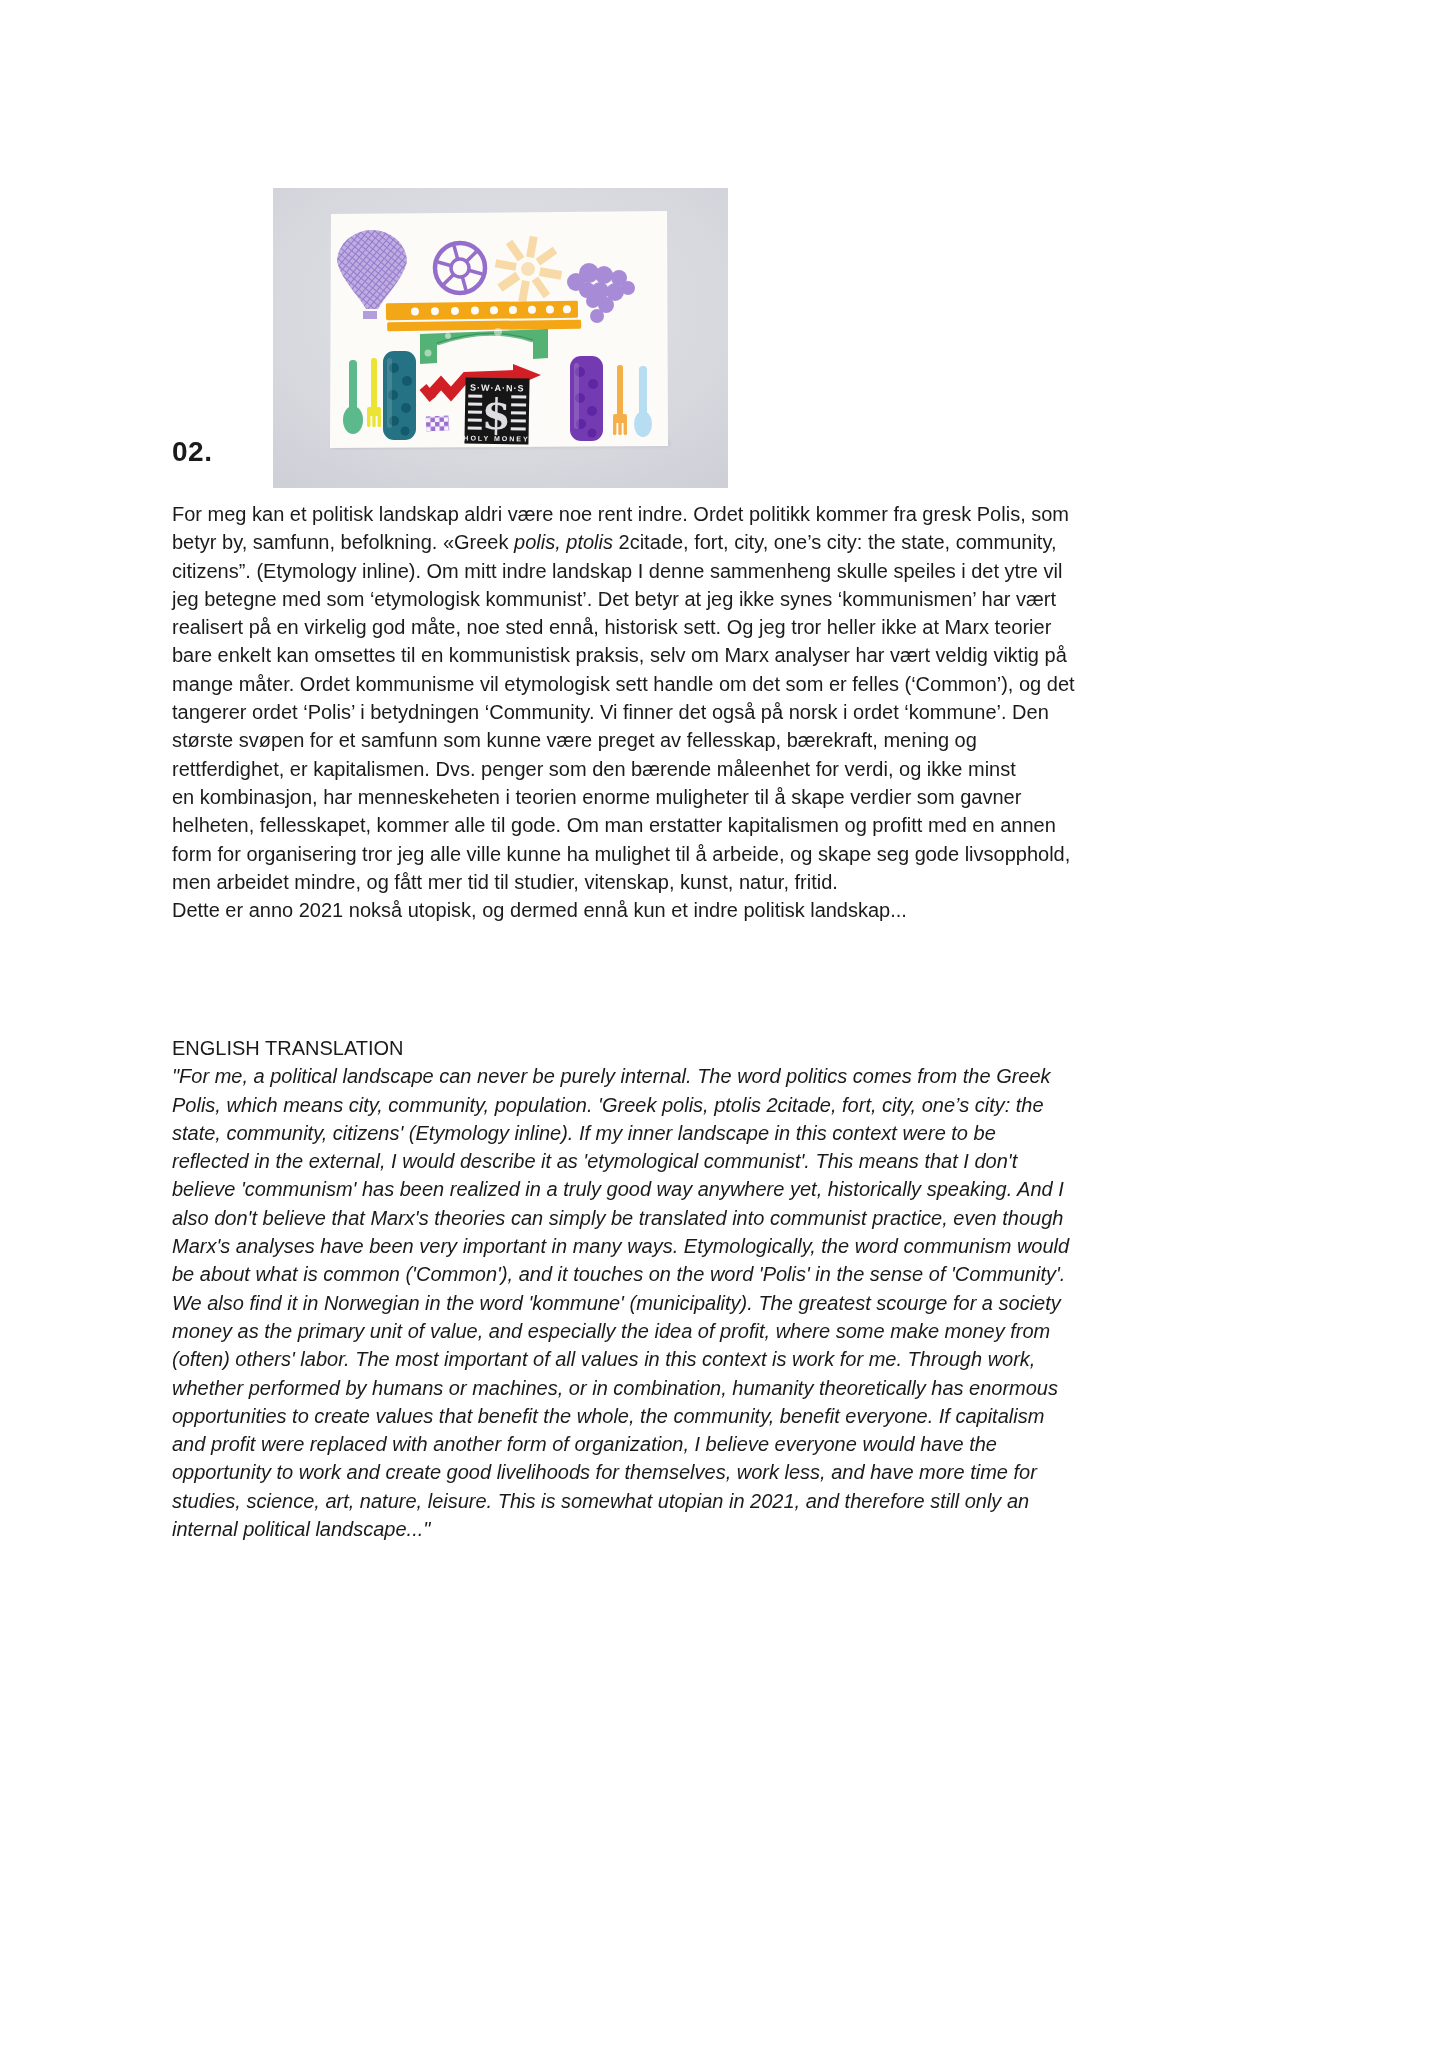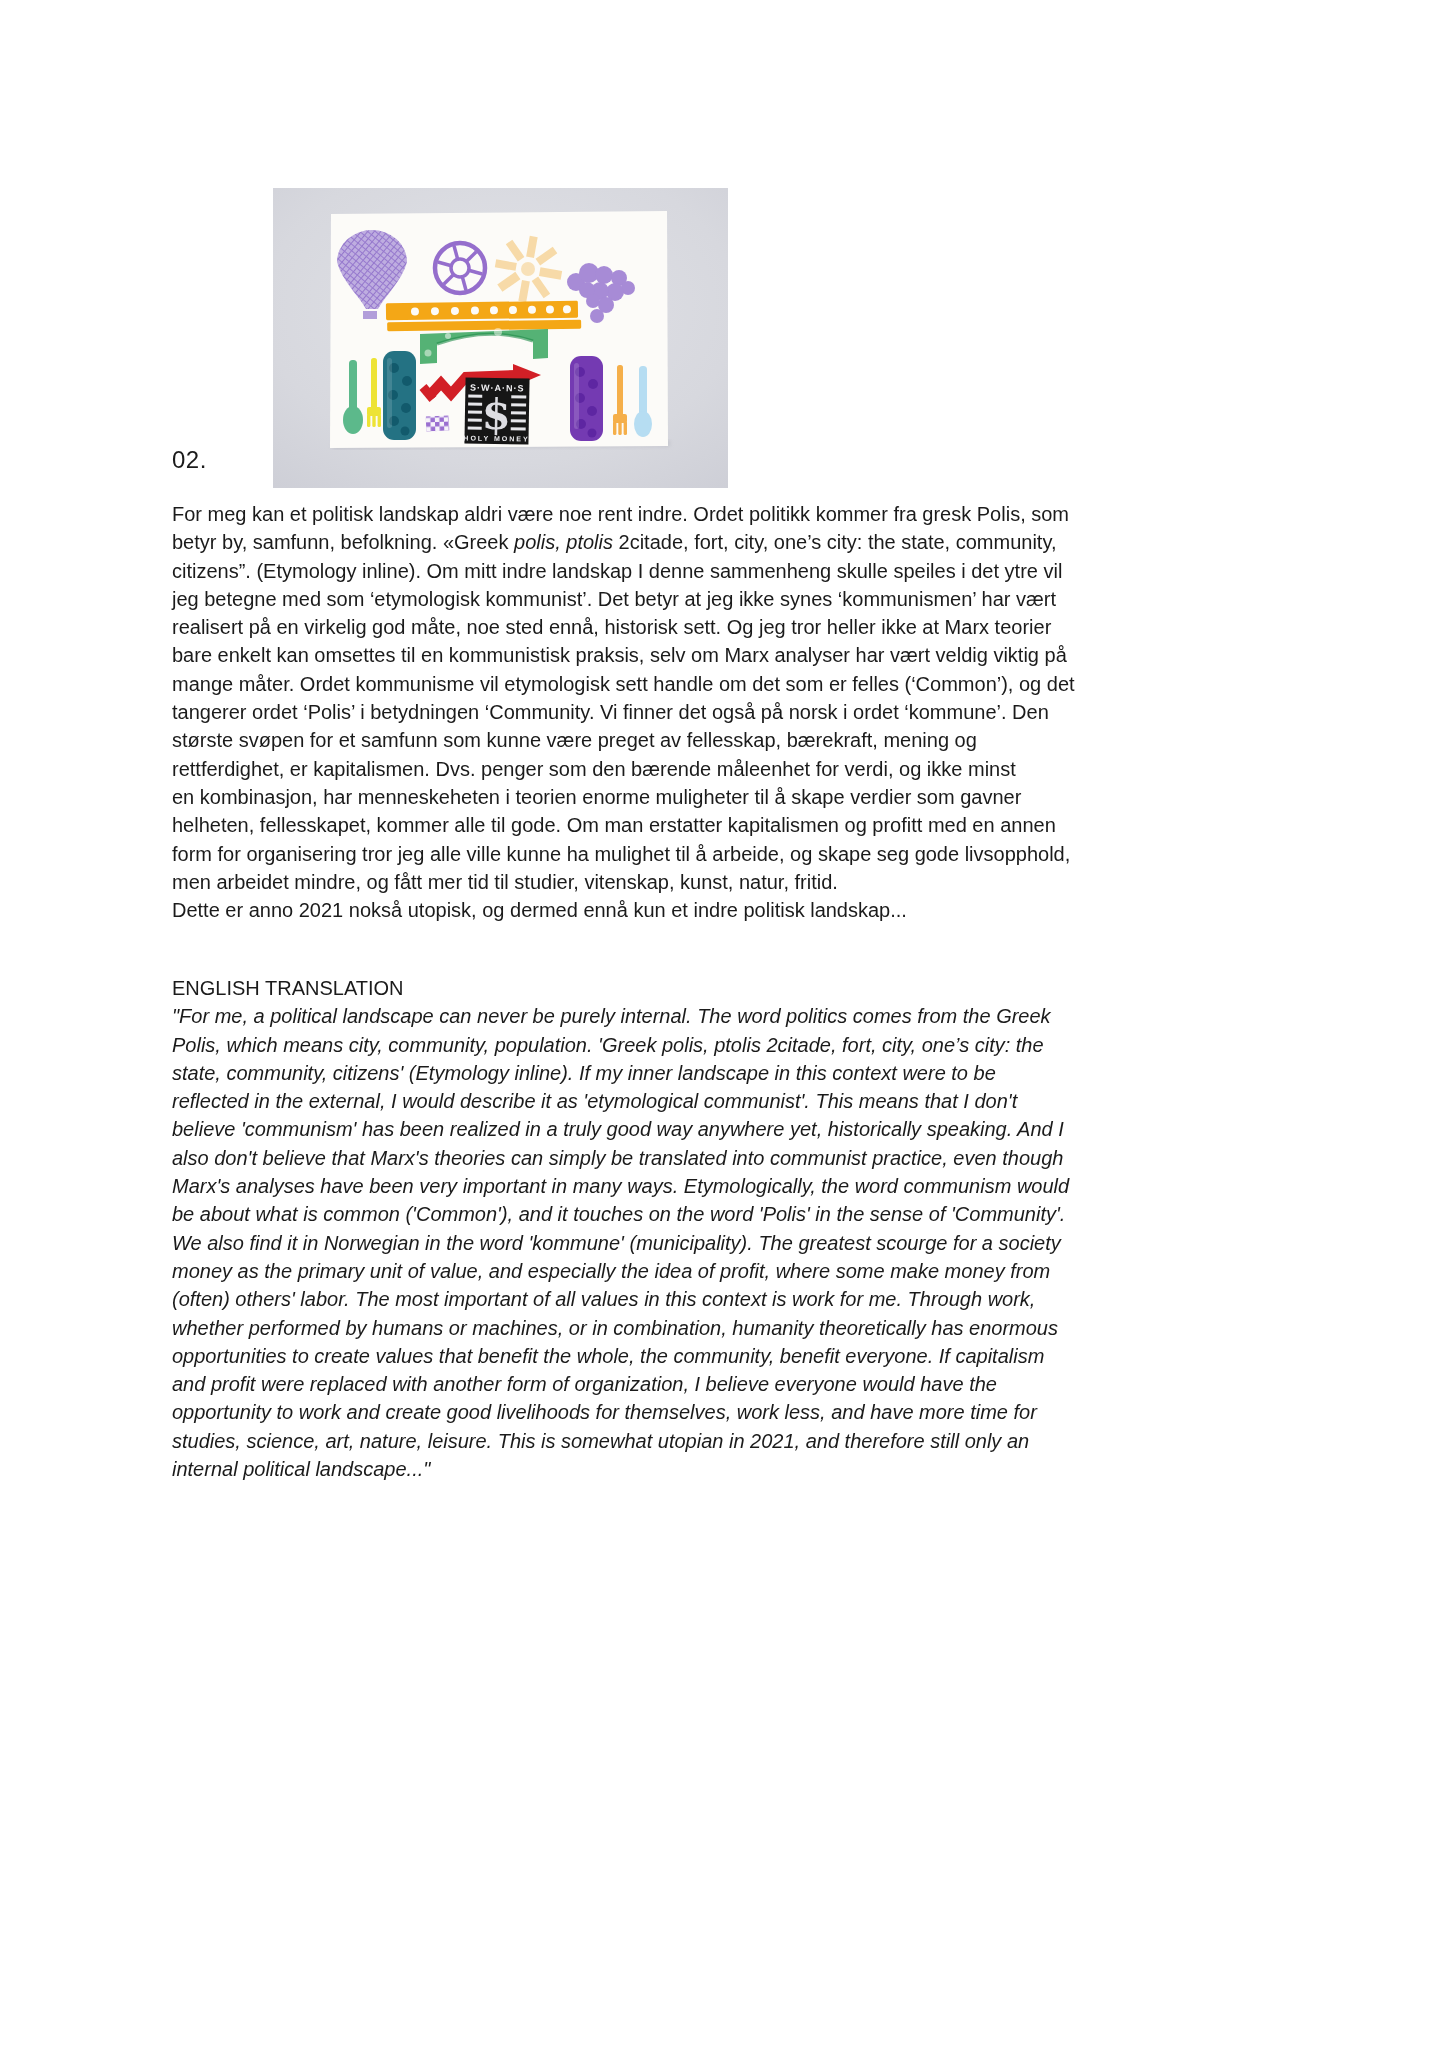--- a/index.html
+++ b/index.html
@@ -5,26 +5,26 @@
   html,body{margin:0;padding:0;}
   body{
     width:1447px;height:2048px;position:relative;
     background:#ffffff;color:#1b1b1b;
     font-family:"Liberation Sans", sans-serif;
     overflow:hidden;
   }
   .photo{position:absolute;left:257px;top:172px;width:455px;height:300px;margin:16px;}
   .photo svg{display:block;}
   .fig-label{
-    position:absolute;left:172px;top:446px;
-    font-size:24px;font-weight:normal;letter-spacing:.5px;
+    position:absolute;left:172px;top:436px;
+    font-size:28px;font-weight:bold;letter-spacing:.5px;
   }
   .textblock{position:absolute;left:172px;width:1165px;font-size:20px;}
   .no-block{top:500px;}
-  .en-block{top:974px;}
+  .en-block{top:1034px;}
   .tline{height:28.3px;line-height:28.3px;white-space:nowrap;}
   .it{font-style:italic;}
   .en-heading{height:28.3px;line-height:28.3px;}
   .en-body .tline{font-style:italic;}
   .stamp-text{font-family:"Liberation Sans", sans-serif;font-weight:bold;}
   .dollar{font-family:"DejaVu Serif", serif;font-weight:bold;}
 </style>
 </head>
 <body>
 

